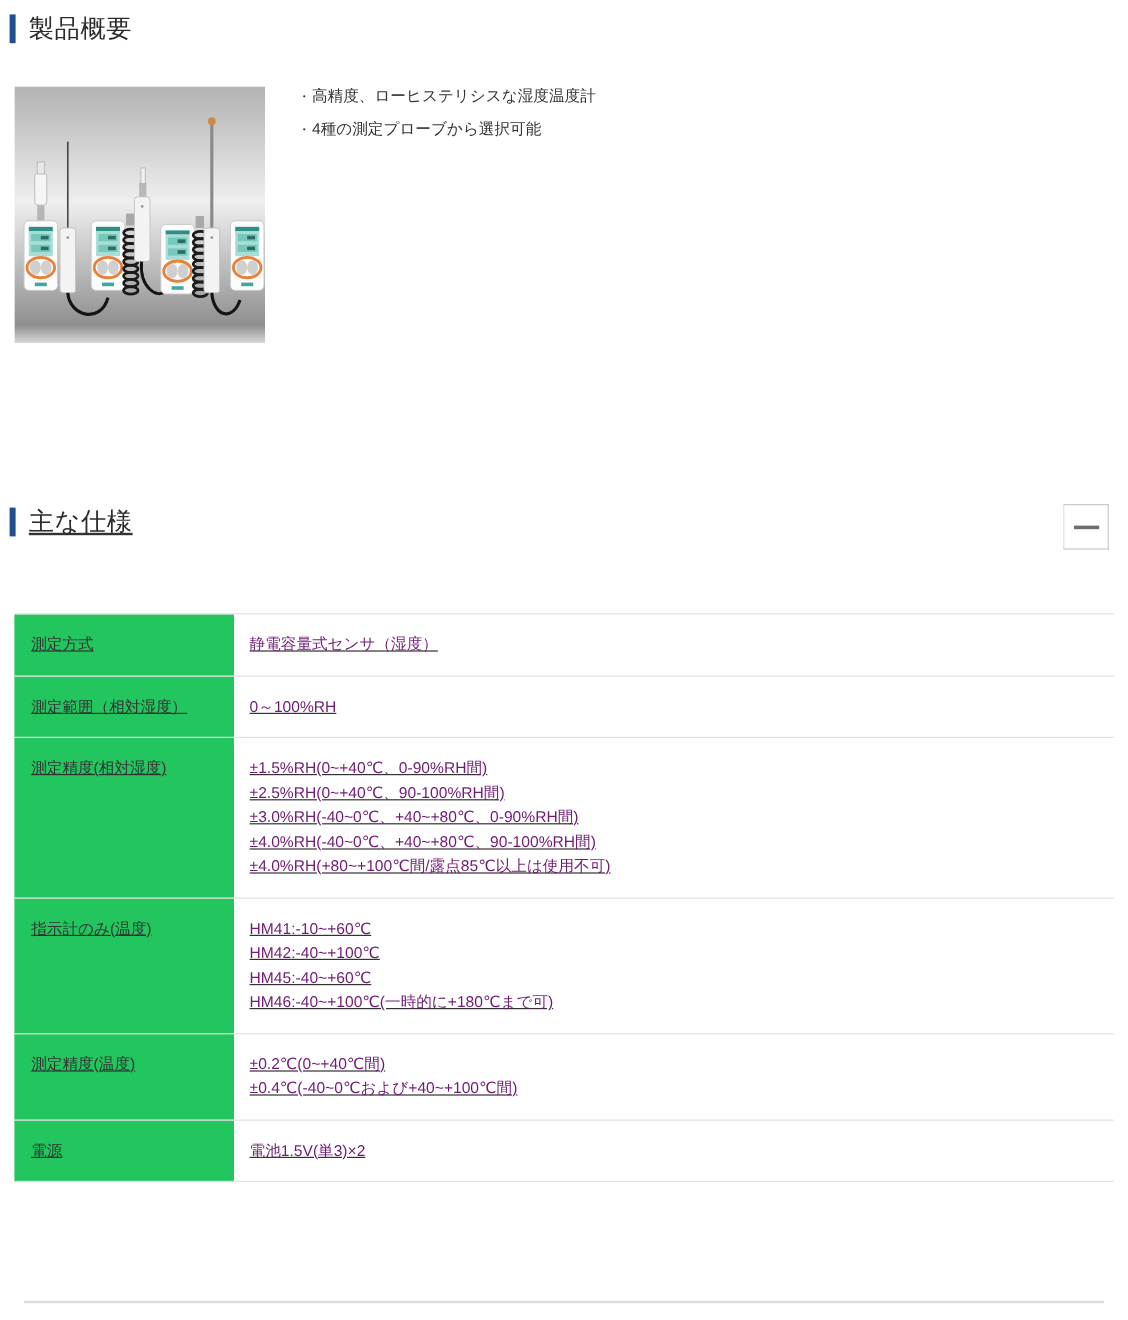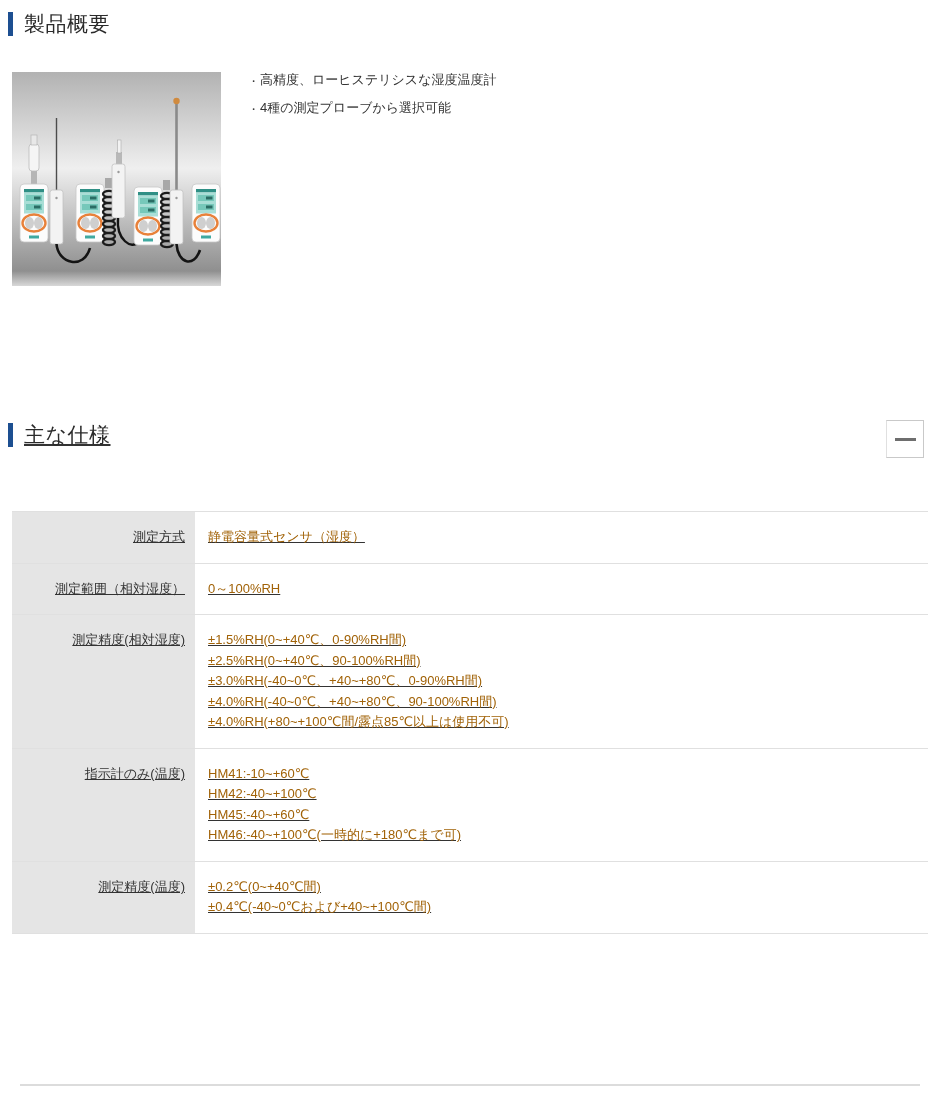--- a/index.html
+++ b/index.html
@@ -94,36 +94,36 @@
 
   .spec-table {
     width: 916px;
     margin: 53px 0 0 12px;
     border-collapse: collapse;
     border-top: 1px solid #e0e0e0;
   }
   .spec-table tr { border-bottom: 1px solid #e0e0e0; }
   .spec-table th {
     width: 183px;
-    background: #e5e5e5;
+    background: #22c55e;
     font-weight: normal;
-    text-align: right;
+    text-align: left;
     vertical-align: top;
     padding: 15px 10px 15px 14px;
     font-size: 13px;
     line-height: 20px;
     color: #333;
   }
   .spec-table td {
     vertical-align: top;
     padding: 15px 14px 15px 13px;
     font-size: 13px;
     line-height: 20.5px;
     white-space: pre-line;
-    color: #a16207;
+    color: #701a75;
   }
 
   .bottom-divider {
     position: absolute;
     left: 20px;
     right: 20px;
     top: 1084px;
     height: 2px;
     background: #dcdcdc;
   }
@@ -257,18 +257,22 @@
           <td>HM41:-10~+60℃
 HM42:-40~+100℃
 HM45:-40~+60℃
 HM46:-40~+100℃(一時的に+180℃まで可)</td>
         </tr>
         <tr>
           <th>測定精度(温度)</th>
           <td>±0.2℃(0~+40℃間)
 ±0.4℃(-40~0℃および+40~+100℃間)</td>
         </tr>
+        <tr>
+          <th>電源</th>
+          <td>電池1.5V(単3)×2</td>
+        </tr>
       </tbody>
     </table>
   </section>
 
   <div class="bottom-divider"></div>
 </div>
 
 </body></html>

